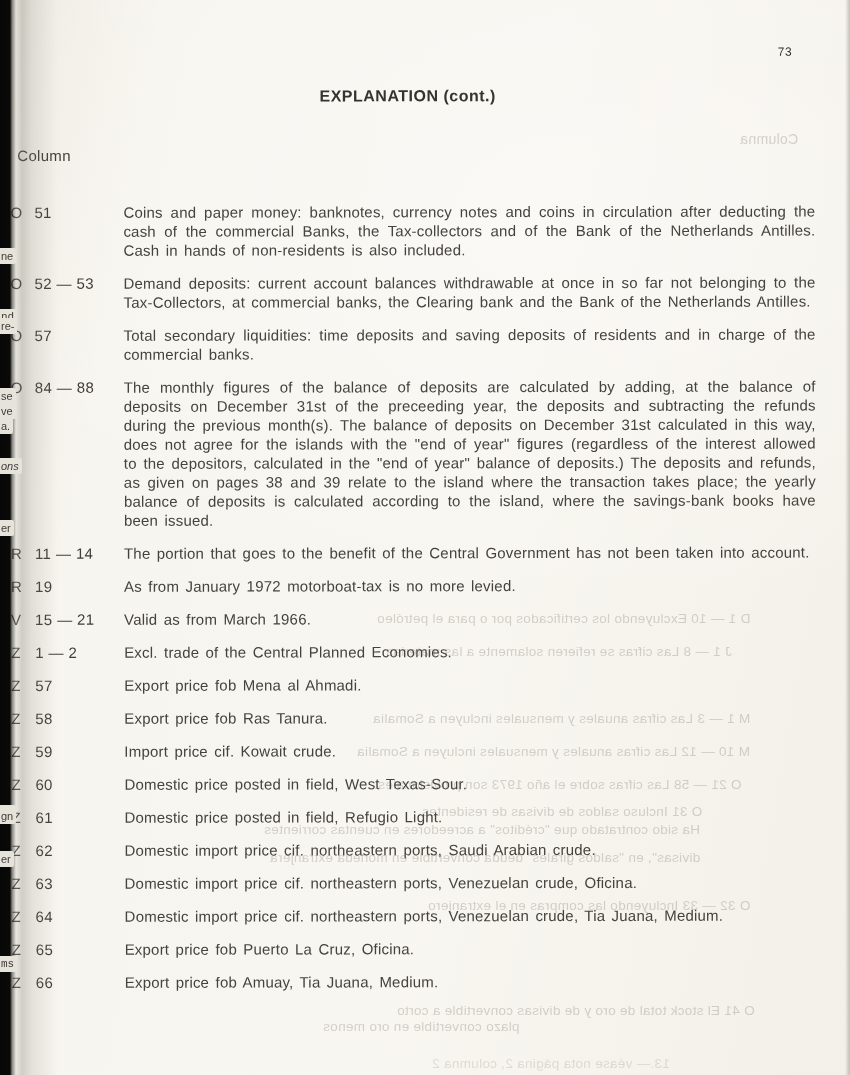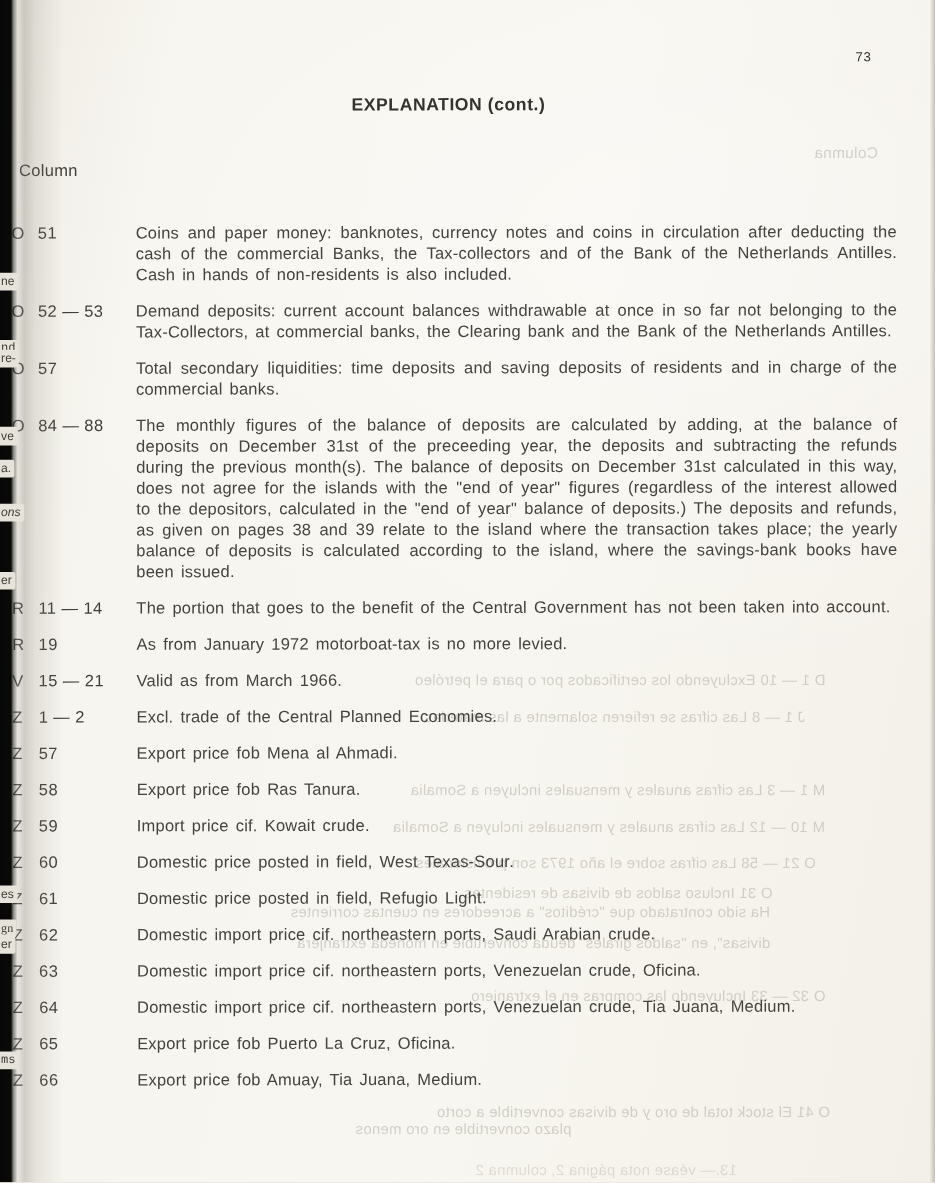--- a/index.html
+++ b/index.html
@@ -94,26 +94,26 @@
     position: absolute; left: 0;
     padding: 1px 3px 1px 1px;
     background: #e6e3da; color: #3f3d38;
     font-size: 11px; line-height: 14px;
     border-radius: 0 2px 2px 0;
   }
   .edge span:nth-child(1)  { top: 248px; }
   .edge span:nth-child(2)  { top: 309px; font-family: Liberation Mono, monospace; }
   .edge span:nth-child(3)  { top: 318px; }
   .edge span:nth-child(4)  { top: 388px; text-align: right; }
-  .edge span:nth-child(5)  { top: 389px; }
+  .edge span:nth-child(5)  { top: 403px; }
   .edge span:nth-child(6)  { top: 418px; }
   .edge span:nth-child(7)  { top: 458px; font-style: italic; }
   .edge span:nth-child(8)  { top: 520px; }
   .edge span:nth-child(9)  { top: 805px; }
-  .edge span:nth-child(10) { top: 836px; font-family: Liberation Serif, serif; }
+  .edge span:nth-child(10) { top: 808px; }
   .edge span:nth-child(11) { top: 851px; }
   .edge span:nth-child(12) { top: 956px; font-family: Liberation Mono, monospace; }
 </style>
 </head>
 <body>
 
 <div class="page">
 
   <div class="bleed">
     <span>Columna</span>

